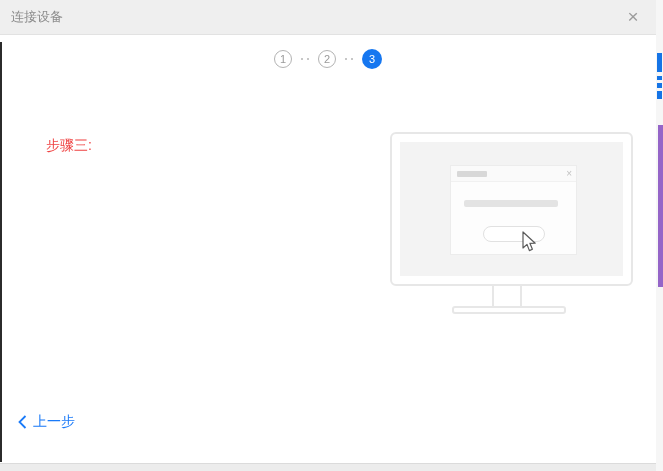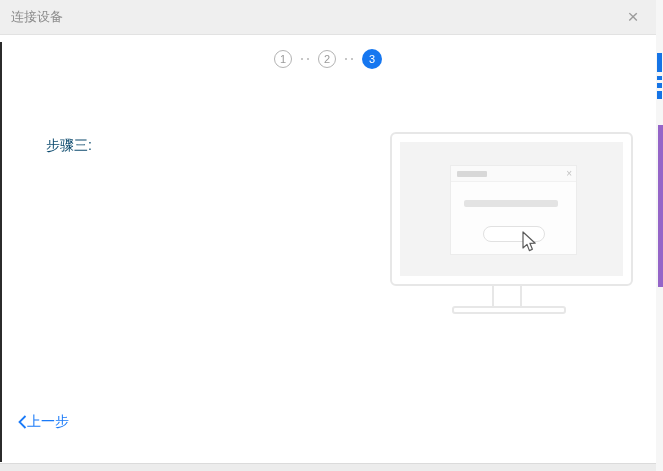--- a/index.html
+++ b/index.html
@@ -24,21 +24,21 @@
   .stepper { position:absolute; left:0; top:48px; width:656px; height:22px;
              display:flex; align-items:center; justify-content:center; }
   .step { width:18px; height:18px; border:1px solid #b3b3b3; border-radius:50%;
           display:flex; align-items:center; justify-content:center;
           font-size:11px; color:#9a9a9a; background:#fff; }
   .step.active { width:20px; height:20px; border:none; background:var(--accent,#1677f0); color:#fff; }
   .dots { display:flex; align-items:center; margin:0 7px; }
   .dots i { display:block; width:2px; height:2px; border-radius:50%; background:#b5b5b5; margin:0 2px; }
 
   
-  .heading { position:absolute; left:46px; top:137px; font-size:14px; color:#0c4a6e; }
+  .heading { position:absolute; left:46px; top:137px; font-size:14px; color:#ef4444; }
   .paragraph { position:absolute; left:46px; top:165px; width:300px;
                font-size:14px; line-height:23px; color:#3d3d3d; }
 
   
   .monitor { position:absolute; left:390px; top:132px; width:243px; height:154px;
              background:#fff; border:2px solid #e7e7e7; border-radius:6px; }
   .screen { position:absolute; left:8px; top:8px; width:223px; height:134px; background:#f3f3f3; }
 
   .minidialog { position:absolute; left:50px; top:23px; width:127px; height:90px;
                 background:#fdfdfd; border:1px solid #ececec; }
@@ -54,21 +54,21 @@
 
   .cursor { position:absolute; left:521px; top:231px; }
 
   .stand-neck { position:absolute; left:492px; top:286px; width:30px; height:22px;
                 border-left:2px solid #e7e7e7; border-right:2px solid #e7e7e7; }
   .stand-base { position:absolute; left:452px; top:306px; width:114px; height:8px;
                 background:#fff; border:2px solid #e7e7e7; border-radius:3px; }
 
   
   .backlink { position:absolute; left:18px; top:413px; display:flex; align-items:center;
-              gap:0; color:var(--link,#1a7af8); font-size:14px; cursor:pointer; }
+              gap:6px; color:var(--link,#1a7af8); font-size:14px; cursor:pointer; }
 
   
   .right-col { position:absolute; left:656px; top:0; width:7px; height:471px; background:#f6f6f6; }
   .sliver { position:absolute; }
   .sliver.dark   { left:0;   top:42px;  width:2px; height:420px; background:#2b2b2b; }
   .sliver.blue1  { left:657px; top:53px; width:5px; height:19px; background:var(--edge_blue,#1574e6); }
   .sliver.blue2  { left:657px; top:76px; width:5px; height:4px;  background:var(--edge_blue,#1574e6); }
   .sliver.blue3  { left:657px; top:83px; width:5px; height:5px;  background:var(--edge_blue,#1574e6); }
   .sliver.blue4  { left:657px; top:91px; width:5px; height:8px;  background:var(--edge_blue,#1574e6); }
   .sliver.purple { left:658px; top:125px; width:5px; height:162px; background:var(--edge_purple,#9565c8); }

